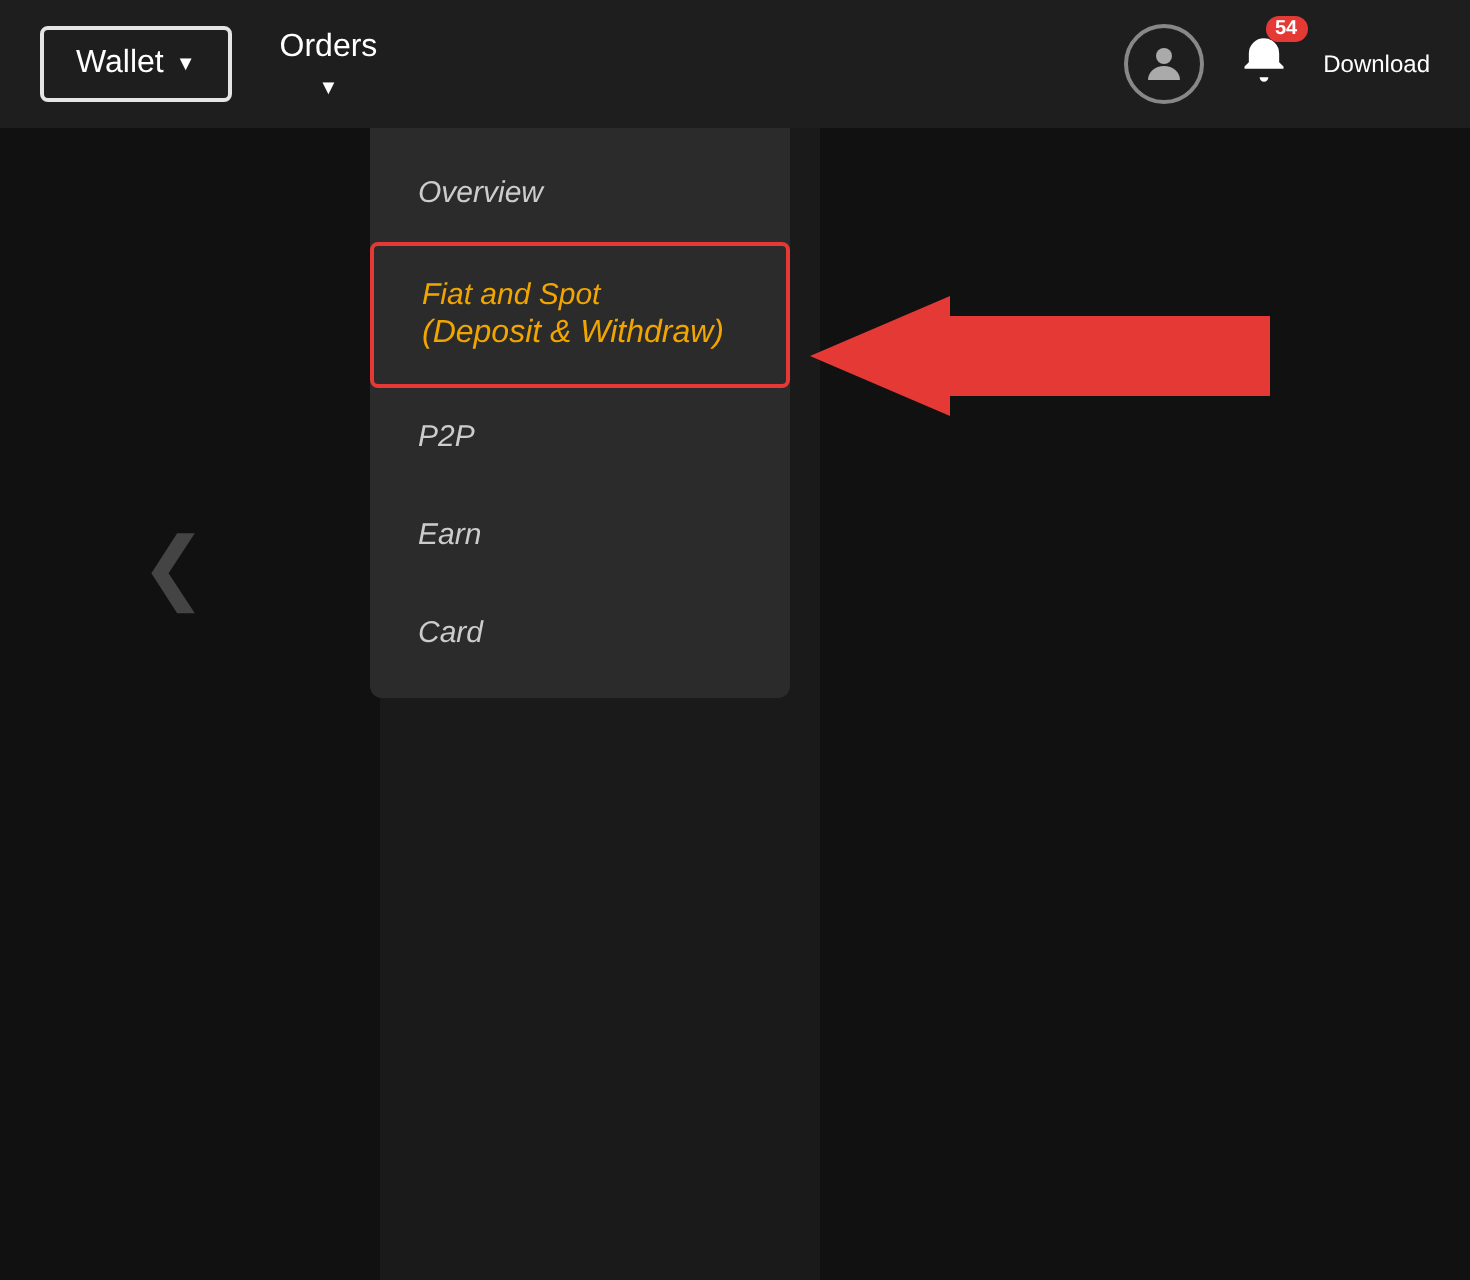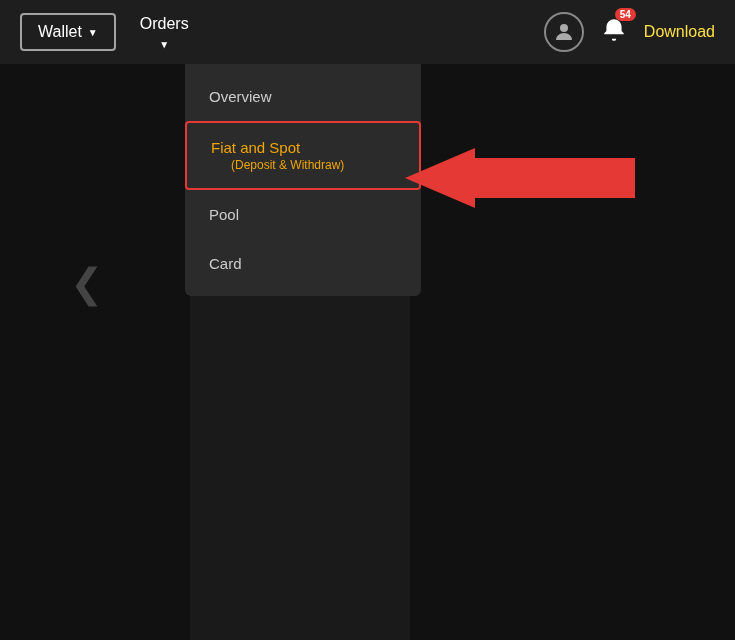--- a/index.html
+++ b/index.html
@@ -31,21 +31,21 @@
       align-items: center;
       gap: 8px;
     }
 
     .wallet-btn {
       display: flex;
       align-items: center;
       gap: 6px;
       padding: 8px 16px;
       background: transparent;
-      border: 2px solid #a3a3a3;
+      border: 2px solid #e5e5e5;
       border-radius: 4px;
       color: #fff;
       font-size: 16px;
       font-weight: 500;
       cursor: pointer;
     }
 
     .wallet-btn .chevron {
       font-size: 10px;
       color: #fff;
@@ -120,60 +120,60 @@
       color: #fff;
       font-size: 10px;
       font-weight: bold;
       border-radius: 10px;
       padding: 1px 5px;
       min-width: 18px;
       text-align: center;
     }
 
     .download-btn {
-      color: #fde047;
-      font-size: 16px;
+      color: #ffffff;
+      font-size: 12px;
       font-weight: 500;
       background: transparent;
       border: none;
       cursor: pointer;
     }
 
     
     .dropdown-menu {
       position: absolute;
       top: 64px;
       left: 185px;
-      width: 236px;
+      width: 210px;
       background: #2b2b2b;
       border-radius: 0 0 6px 6px;
       z-index: 200;
       padding: 8px 0;
+      font-style: italic;
     }
 
     .menu-item {
       padding: 16px 24px;
       color: #ccc;
       font-size: 15px;
       cursor: pointer;
       display: flex;
       flex-direction: column;
     }
 
     .menu-item.highlighted {
       background: #2b2b2b;
       border: 2px solid #e53935;
       border-radius: 4px;
       color: #f0a500;
     }
 
     .menu-item.highlighted .sub-text {
       color: #f0a500;
-      font-size: 12px;
-      margin-left: 20px;
+      font-size: 16px;
     }
 
     .menu-item .sub-text {
       font-size: 12px;
       color: #888;
       margin-top: 2px;
     }
 
     
     .arrow-annotation {
@@ -257,21 +257,24 @@
 
 <div class="dropdown-menu" id="dropdown-menu">
 <div class="menu-item">
       <span>Overview</span>
     </div>
     <div class="menu-item highlighted">
       <span>Fiat and Spot</span>
       <span class="sub-text">(Deposit &amp; Withdraw)</span>
     </div>
     <div class="menu-item">
-      <span>Pool</span>
+      <span>P2P</span>
+    </div>
+    <div class="menu-item">
+      <span>Earn</span>
     </div>
     <div class="menu-item">
       <span>Card</span>
     </div>
   </div>
 
 <div class="arrow-annotation">
   <svg width="230" height="60" viewBox="0 0 230 60">
 
     <polygon points="230,10 70,10 70,0 0,30 70,60 70,50 230,50" fill="#e53935"></polygon>

